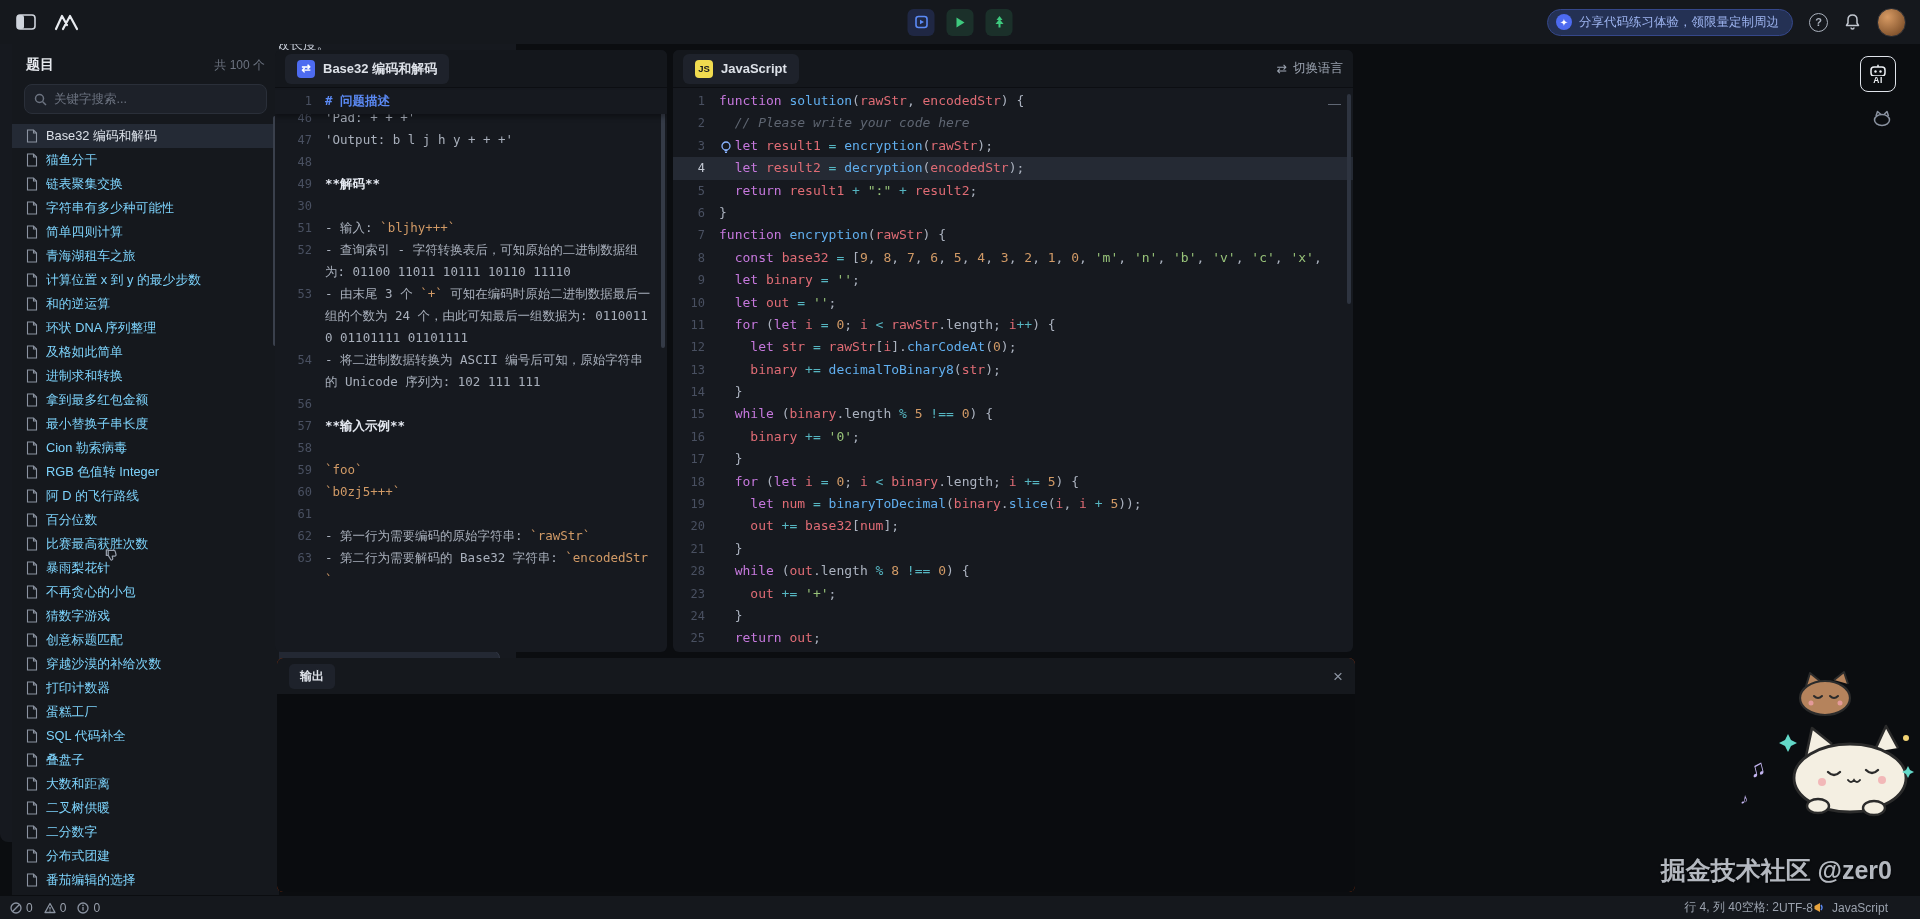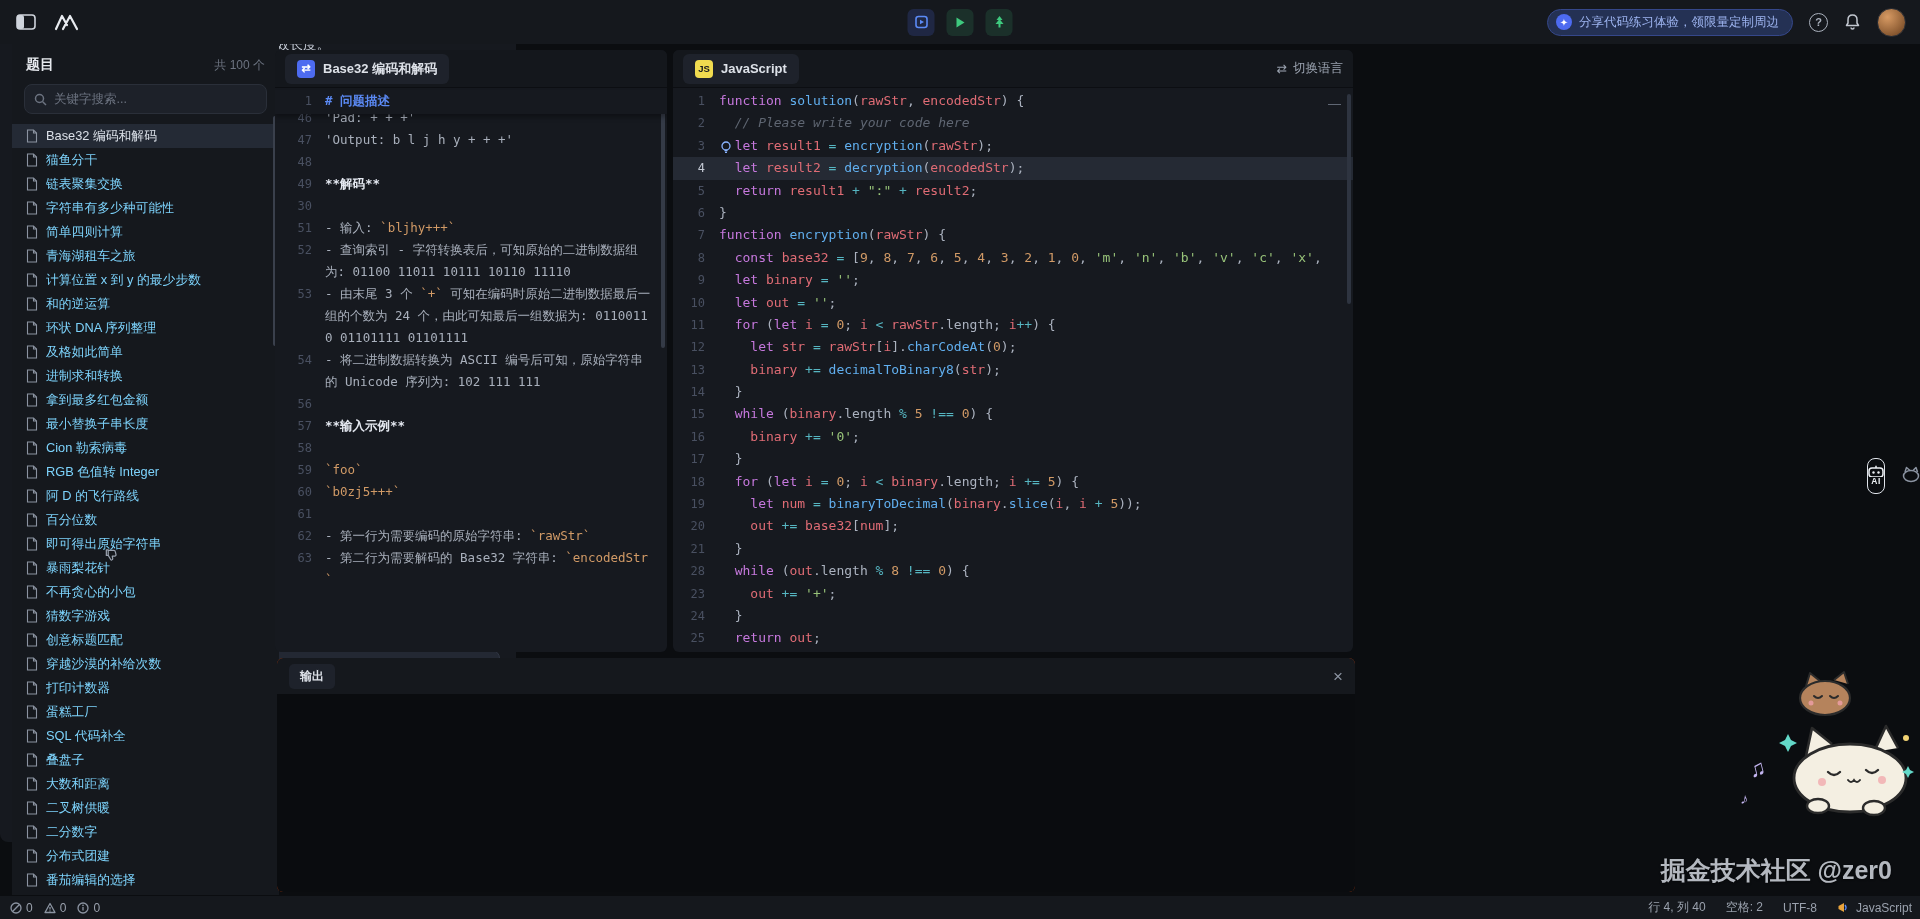--- a/index.html
+++ b/index.html
@@ -111,30 +111,30 @@
   .ai-input textarea::placeholder { color:#697080; }
 
   
   .decor { position:absolute; right:0px; top:668px; width:215px; height:180px; pointer-events:none; z-index:40; }
   .note1 { position:absolute; left:44px; top:88px; color:#c4b5f0; font-size:22px; transform:rotate(-14deg); }
   .note2 { position:absolute; left:36px; top:122px; color:#c4b5f0; font-size:15px; transform:rotate(10deg); }
   .browncat { position:absolute; right:64px; top:0; }
   .whitecat { position:absolute; right:2px; top:46px; }
 
   
-  .strip { position:absolute; right:9px; top:50px; width:44px; bottom:24px; display:flex; flex-direction:row; align-items:center; padding-top:6px; gap:16px; }
+  .strip { position:absolute; right:16px; top:50px; width:44px; bottom:24px; display:flex; flex-direction:column; padding-top:6px; gap:16px; }
   .fab-ai { width:36px; height:36px; border:1.6px solid #dfe3ea; border-radius:8px; display:flex; flex-direction:column; align-items:center; justify-content:center; color:#eef1f5; }
   .fab-ai .fab-txt { font-size:8.5px; font-weight:bold; letter-spacing:.5px; margin-top:-1px; }
   .strip-ic2 { color:#8b93a1; }
 
   
   .statusbar { position:absolute; left:0; bottom:0; width:1920px; height:24px; background:#15181d; border-top:1px solid #0b0d10; display:flex; align-items:center; font-size:12px; color:#9aa1ad; z-index:30; }
   .st-left { display:flex; align-items:center; gap:11px; padding-left:10px; }
   .st-item { display:flex; align-items:center; gap:4px; }
-  .st-right { position:absolute; right:8px; display:flex; align-items:center; gap:20px; }
+  .st-right { position:absolute; right:32px; display:flex; align-items:center; }
 
   .watermark { position:absolute; right:28px; top:854px; font-size:25px; font-weight:bold; color:rgba(205,210,218,.88); text-shadow:0 1px 2px rgba(0,0,0,.5); z-index:50; }
 </style>
 </head>
 <body>
 
 <div class="topbar">
   <div class="tb-left">
     <span style="display:flex;">
       <svg width="20" height="16" viewBox="0 0 20 16">
@@ -358,21 +358,21 @@
         </span>
         <span class="p-label">百分位数</span>
       </div>
       <div class="p-item">
         <span style="display: flex;">
           <svg width="12" height="14" viewBox="0 0 12 14">
             <path d="M1.5 1 L7.5 1 L10.5 4 L10.5 13 L1.5 13 Z" fill="none" stroke="#8b93a1" stroke-width="1.1"></path>
             <path d="M7.5 1 L7.5 4 L10.5 4" fill="none" stroke="#8b93a1" stroke-width="1.1"></path>
           </svg>
         </span>
-        <span class="p-label">即可得出原始字符串</span>
+        <span class="p-label">比赛最高获胜次数</span>
       </div>
       <div class="p-item">
         <span style="display: flex;">
           <svg width="12" height="14" viewBox="0 0 12 14">
             <path d="M1.5 1 L7.5 1 L10.5 4 L10.5 13 L1.5 13 Z" fill="none" stroke="#8b93a1" stroke-width="1.1"></path>
             <path d="M7.5 1 L7.5 4 L10.5 4" fill="none" stroke="#8b93a1" stroke-width="1.1"></path>
           </svg>
         </span>
         <span class="p-label">暴雨梨花针</span>
       </div>

